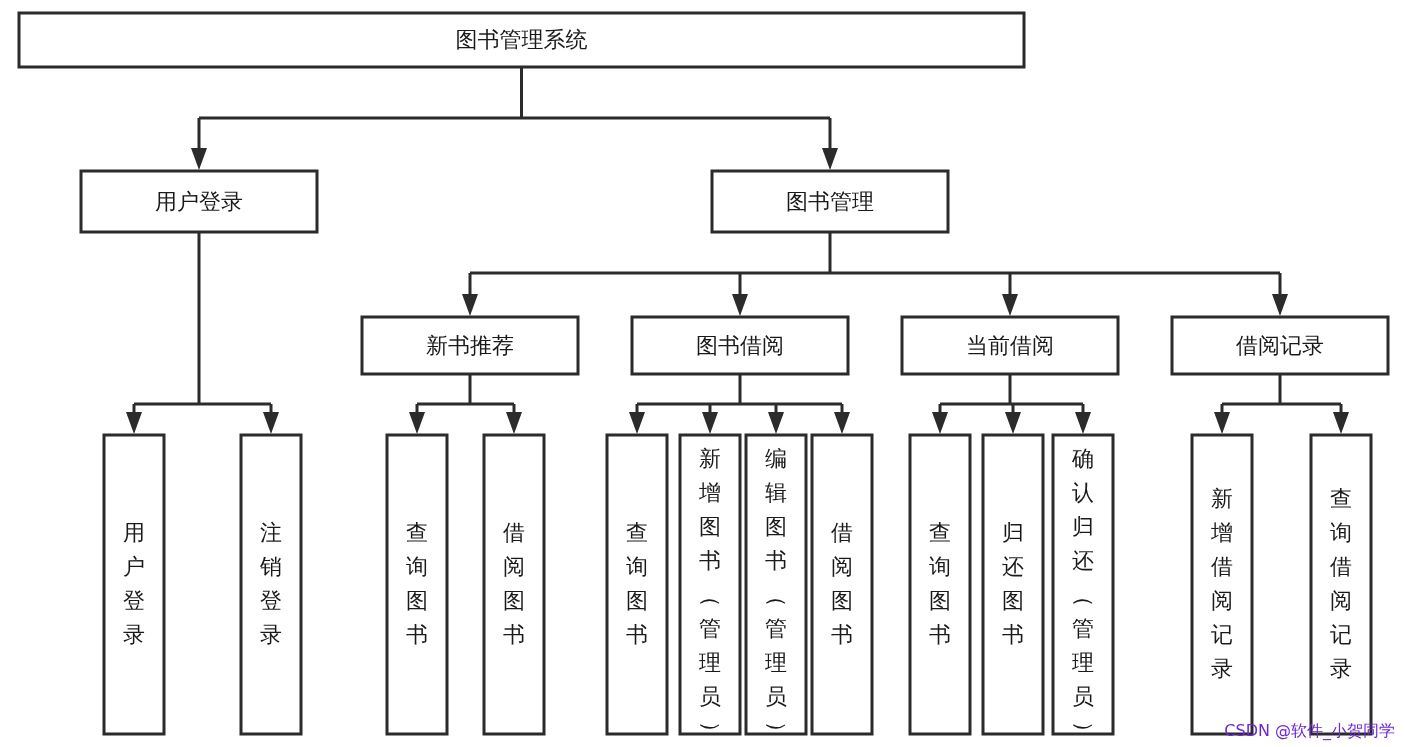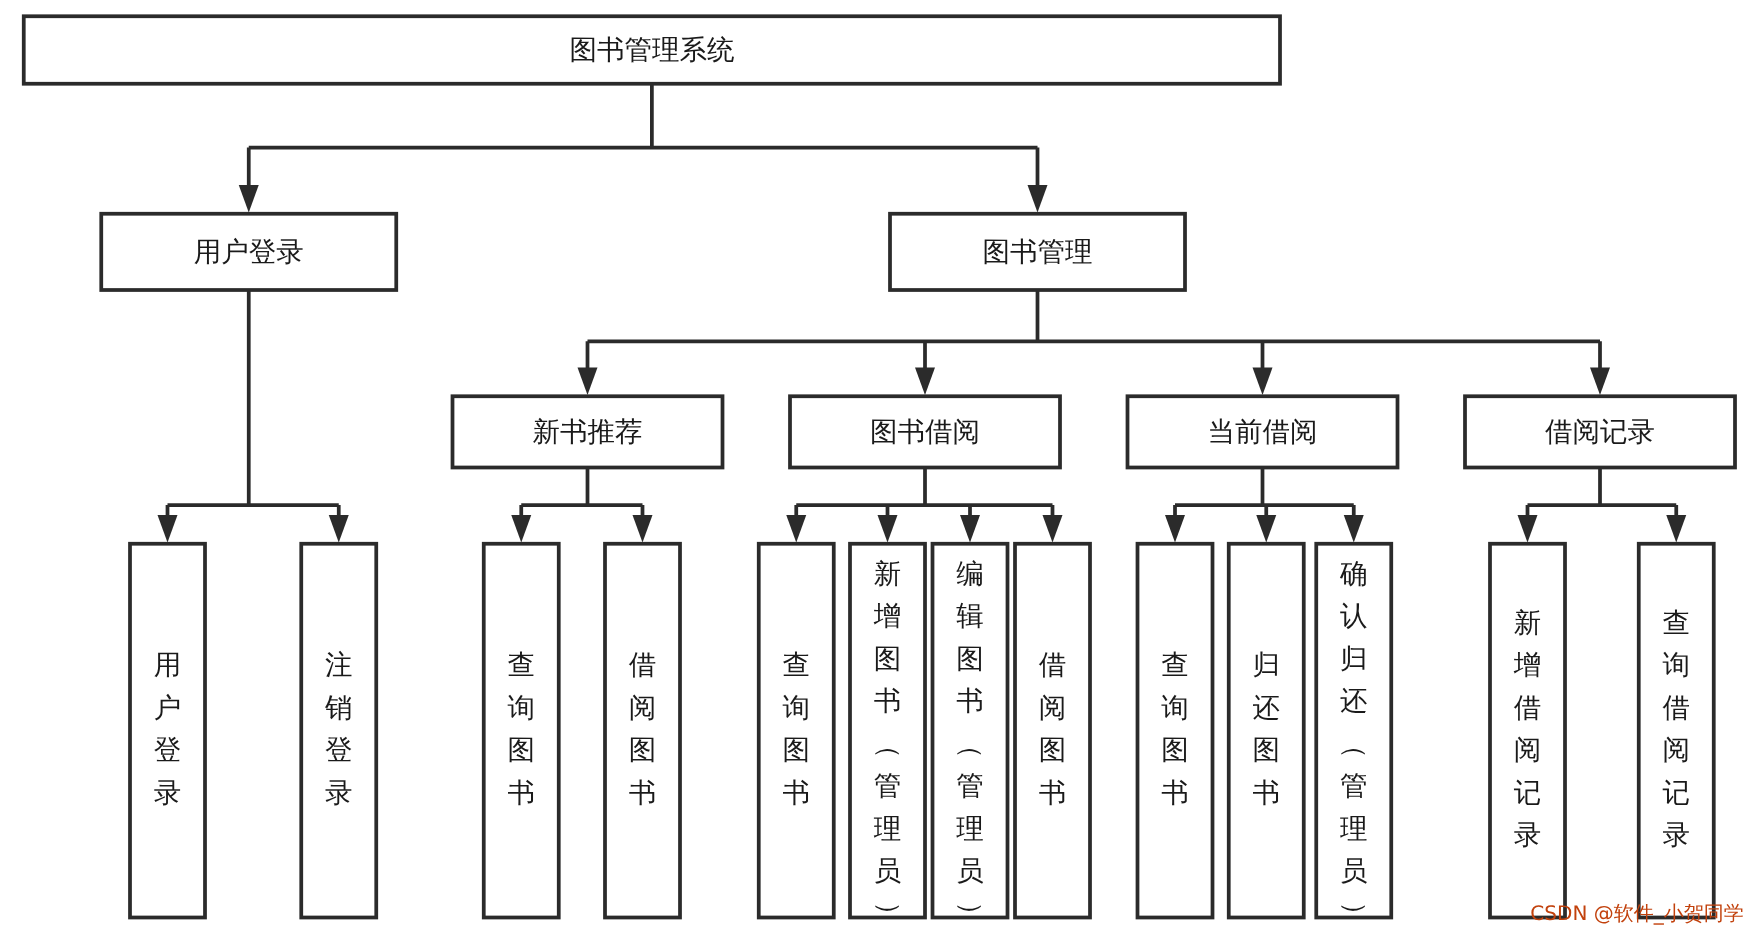--- a/index.html
+++ b/index.html
@@ -57,21 +57,21 @@
     fill: #1a1a1a;
     text-anchor: middle;
     dominant-baseline: middle;
   }
   .watermark-text {
     position: absolute;
     right: 10px;
     bottom: 5px;
     font-family: "DejaVu Sans", "Liberation Sans", sans-serif;
     font-size: 16px;
-    color: #c2410c;
+    color: #6d28d9;
     white-space: nowrap;
     user-select: none;
   }
 </style>
 </head>
 <body>
 
 <div id="diagram-root">
   <svg id="tree-svg" viewBox="0 0 1405 747" xmlns="http://www.w3.org/2000/svg">
     <g id="edges-layer">

